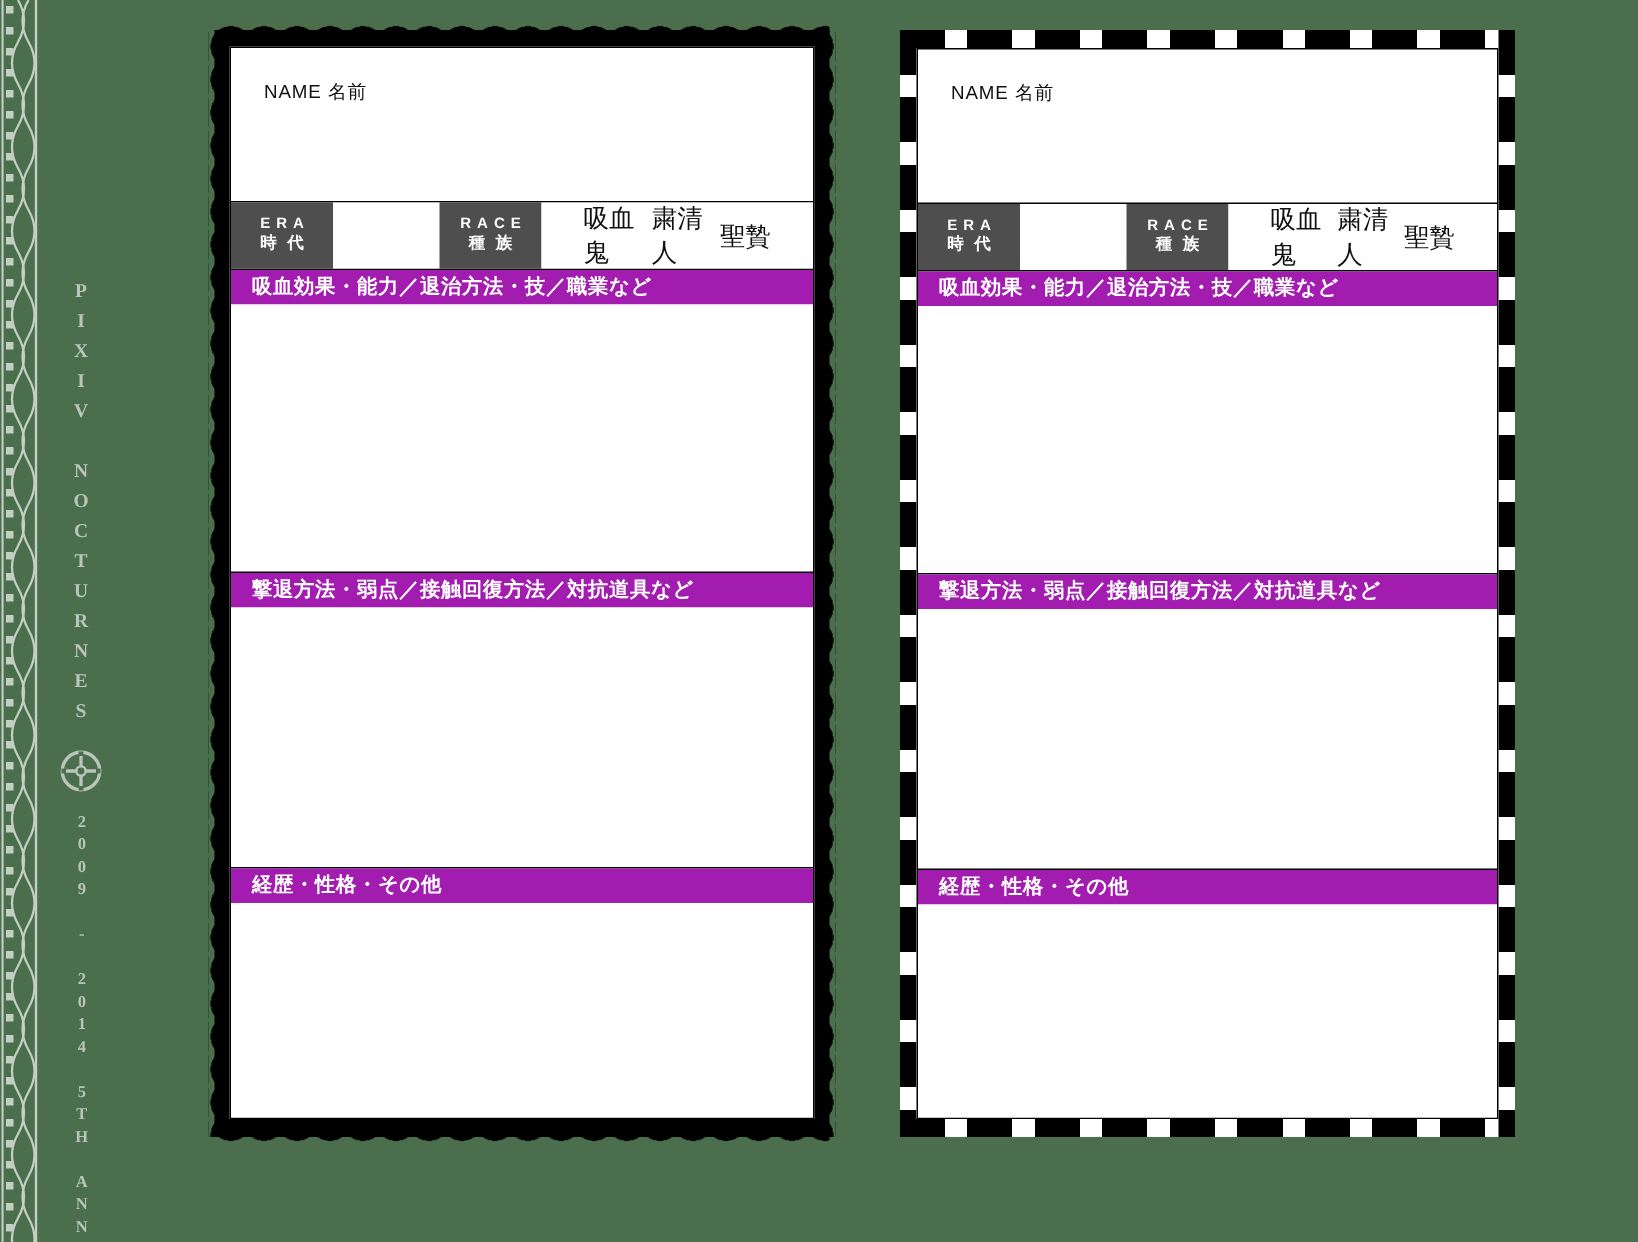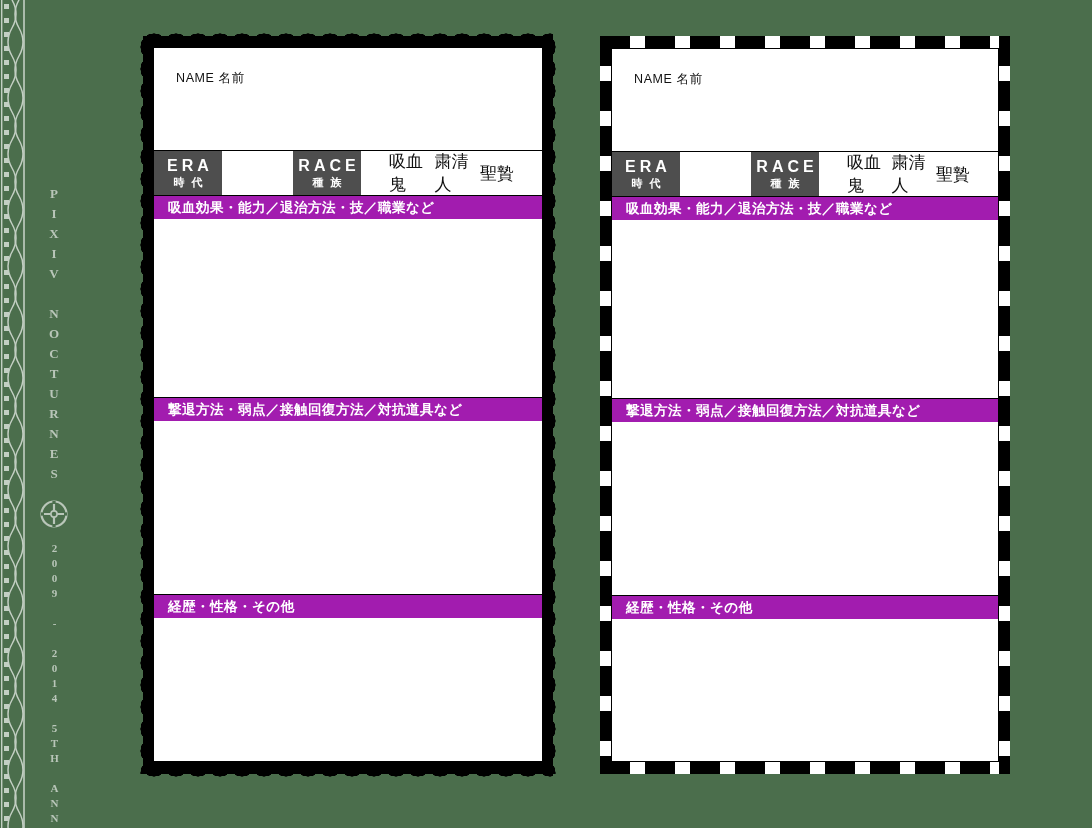--- a/index.html
+++ b/index.html
@@ -65,21 +65,21 @@
 
   #brand-logo {
     margin: 14px 0 6px 0;
     width: 28px; height: 28px;
     flex: 0 0 auto;
   }
 
   
   .card {
     position: absolute;
-    top: 36px;
+    top: 20px;
     width: 410px;
     height: 738px;
   }
 
   #card-left  { left: 143px; }
   #card-right { left: 600px; }
 
   
   .card-wavy {
     background: #000;
@@ -193,21 +193,21 @@
     color: #fff;
     width: 68px;
     display: flex;
     flex-direction: column;
     align-items: center;
     justify-content: center;
     flex: 0 0 auto;
     font-weight: bold;
   }
   .tag-en {
-    font-size: 16px;
+    font-size: 10px;
     letter-spacing: 4px;
     padding-left: 4px;
     line-height: 1.25;
   }
   .tag-jp {
     font-size: 11px;
     letter-spacing: 7px;
     padding-left: 7px;
     line-height: 1.25;
     font-family: Liberation Sans, sans-serif;

